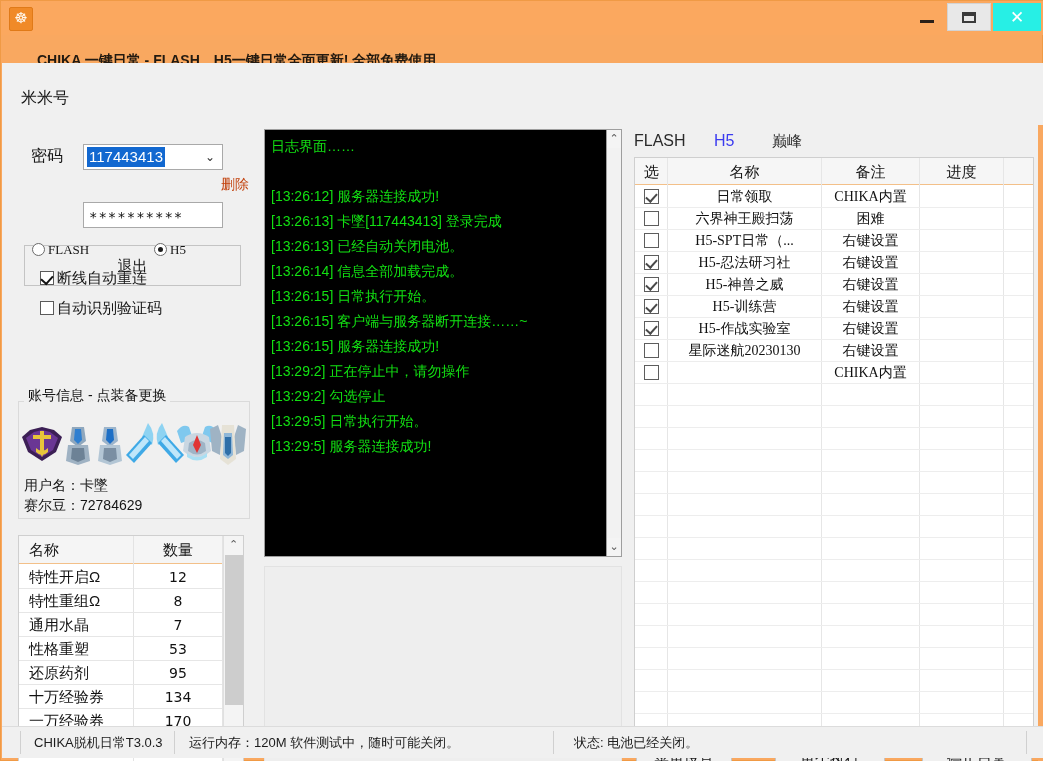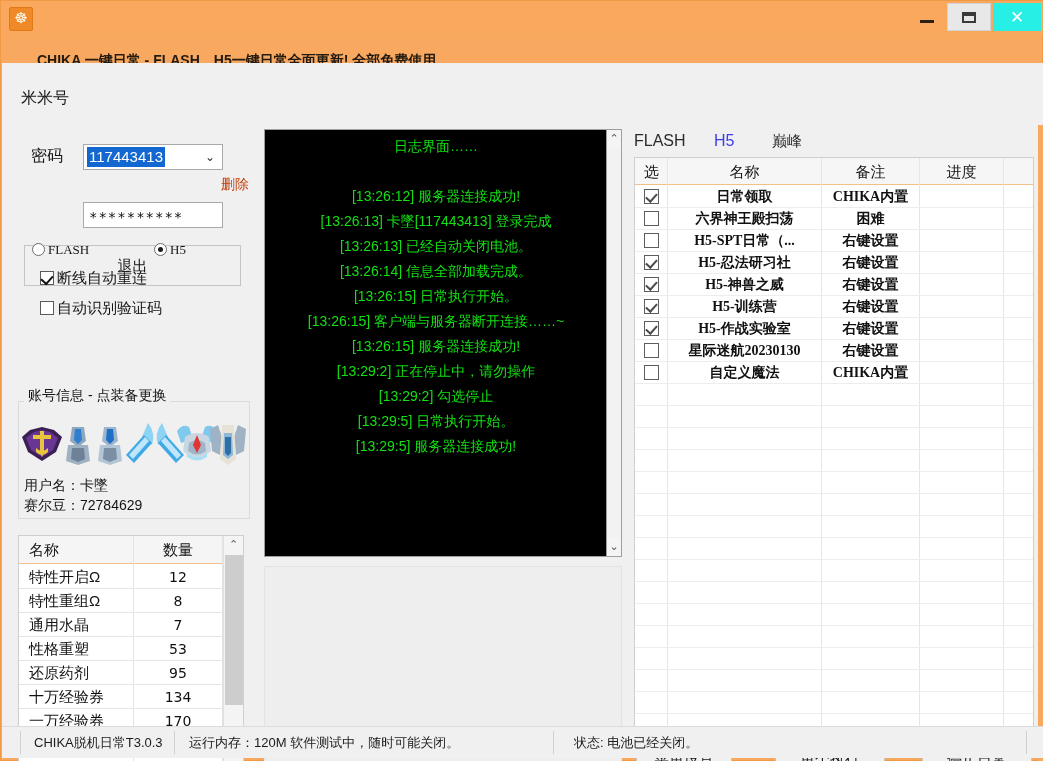--- a/index.html
+++ b/index.html
@@ -179,21 +179,21 @@
     position:absolute;left:262px;top:66px;width:358px;height:428px;
     background:#000000;border:1px solid #9e9e9e;box-sizing:border-box;
     overflow:hidden;
   }
   .logtext{
     position:absolute;left:6px;top:4px;width:330px;
     font-size:14px;line-height:25px;color:#12e012;
     white-space:nowrap;
     font-family:"Liberation Sans",sans-serif;
   }
-  .logtext div{height:25px;text-align:center;}
+  .logtext div{height:25px;}
   .blankpanel{
     position:absolute;left:262px;top:503px;width:358px;height:215px;
     background:#eeeeee;border:1px solid #e2e2e2;box-sizing:border-box;
   }
   
   .tabs{position:absolute;left:632px;top:64px;width:404px;height:28px;}
   .tab{
     position:absolute;top:2px;height:24px;line-height:24px;
     font-size:16px;white-space:nowrap;cursor:default;
   }
@@ -205,21 +205,21 @@
     background:#ffffff;border:1px solid #cfcfcf;box-sizing:border-box;overflow:hidden;
   }
   .rg-head{
     position:absolute;left:0;top:0;width:398px;height:27px;
     background:#f6f6f6;border-bottom:1px solid #f3c089;box-sizing:border-box;
   }
   .rg-head .h{
     position:absolute;top:4px;height:20px;line-height:20px;font-size:15px;color:#141414;text-align:center;
   }
   .rg-vsep{position:absolute;top:0;width:1px;height:575px;background:#e6e6e6;}
-  .rg-row{position:absolute;left:0;width:398px;height:22px;border-bottom:1px solid #ededed;box-sizing:border-box;font-weight:bold;}
+  .rg-row{position:absolute;left:0;width:398px;height:22px;border-bottom:1px solid #ededed;box-sizing:border-box;}
   .rg-row .chk{
     position:absolute;left:9px;top:3px;width:15px;height:15px;
     background:#fff;border:1px solid #5d5d5d;box-sizing:border-box;
   }
   .rg-row .chk.on:after{
     content:"";position:absolute;left:3px;top:1px;width:5px;height:9px;
     border:solid #4a4a4a;border-width:0 2px 2px 0;transform:rotate(42deg);
   }
   .rg-row .nm{
     position:absolute;left:33px;width:153px;top:0;height:21px;line-height:21px;
@@ -472,21 +472,20 @@
           <span class="nm">H5-作战实验室</span>
           <span class="rm">右键设置</span>
         </div>
       <div class="rg-row" style="top:182px">
           <span class="chk"></span>
           <span class="nm">星际迷航20230130</span>
           <span class="rm">右键设置</span>
         </div>
       <div class="rg-row" style="top:204px">
           <span class="chk"></span>
-          <span class="nm">自定义魔法</span>
           <span class="rm">CHIKA内置</span>
         </div>
 
       <div class="rg-row" style="top:226px"></div>
       <div class="rg-row" style="top:248px"></div>
       <div class="rg-row" style="top:270px"></div>
       <div class="rg-row" style="top:292px"></div>
       <div class="rg-row" style="top:314px"></div>
       <div class="rg-row" style="top:336px"></div>
       <div class="rg-row" style="top:358px"></div>

